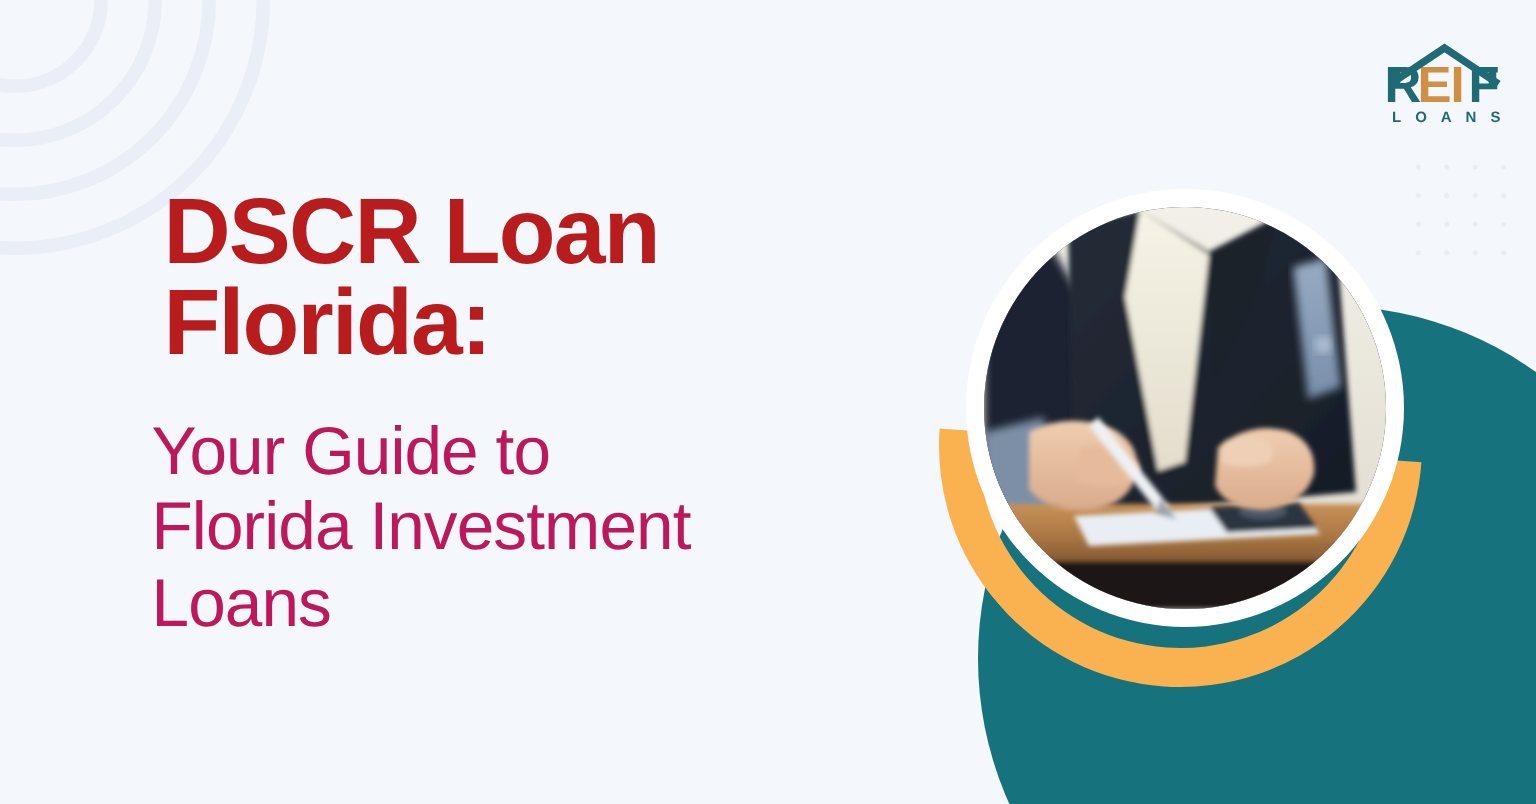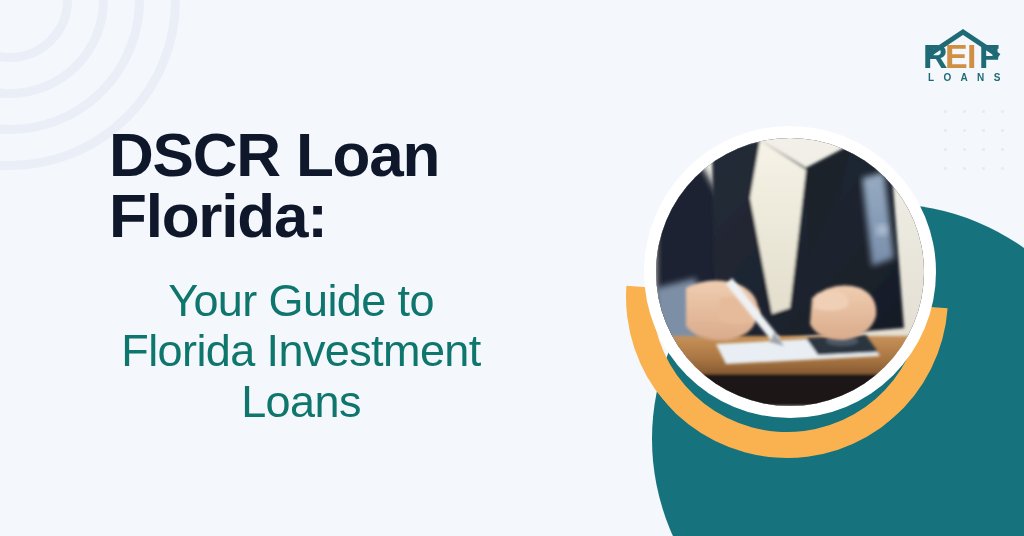--- a/index.html
+++ b/index.html
@@ -90,40 +90,39 @@
   }
   .photo-circle svg { display: block; }
 
   
   .headline {
     position: absolute;
     left: 109px;
     top: 124px;
     width: 430px;
     margin: 0;
-    color: #0f172a;
+    color: #b91c1c;
     font-family: "Liberation Sans", sans-serif;
     font-weight: bold;
     font-size: 62px;
     line-height: 0.99;
     letter-spacing: -1.2px;
   }
   .subhead {
     position: absolute;
     left: 101px;
     top: 276px;
     width: 400px;
     margin: 0;
-    color: #0f766e;
+    color: #be185d;
     font-family: "Liberation Sans", sans-serif;
     font-weight: normal;
     font-size: 45px;
     line-height: 1.12;
     letter-spacing: -0.6px;
-    text-align: center;
   }
 
   
   .logo {
     position: absolute;
     left: 921px;
     top: 26px;
     width: 84px;
     height: 58px;
   }

